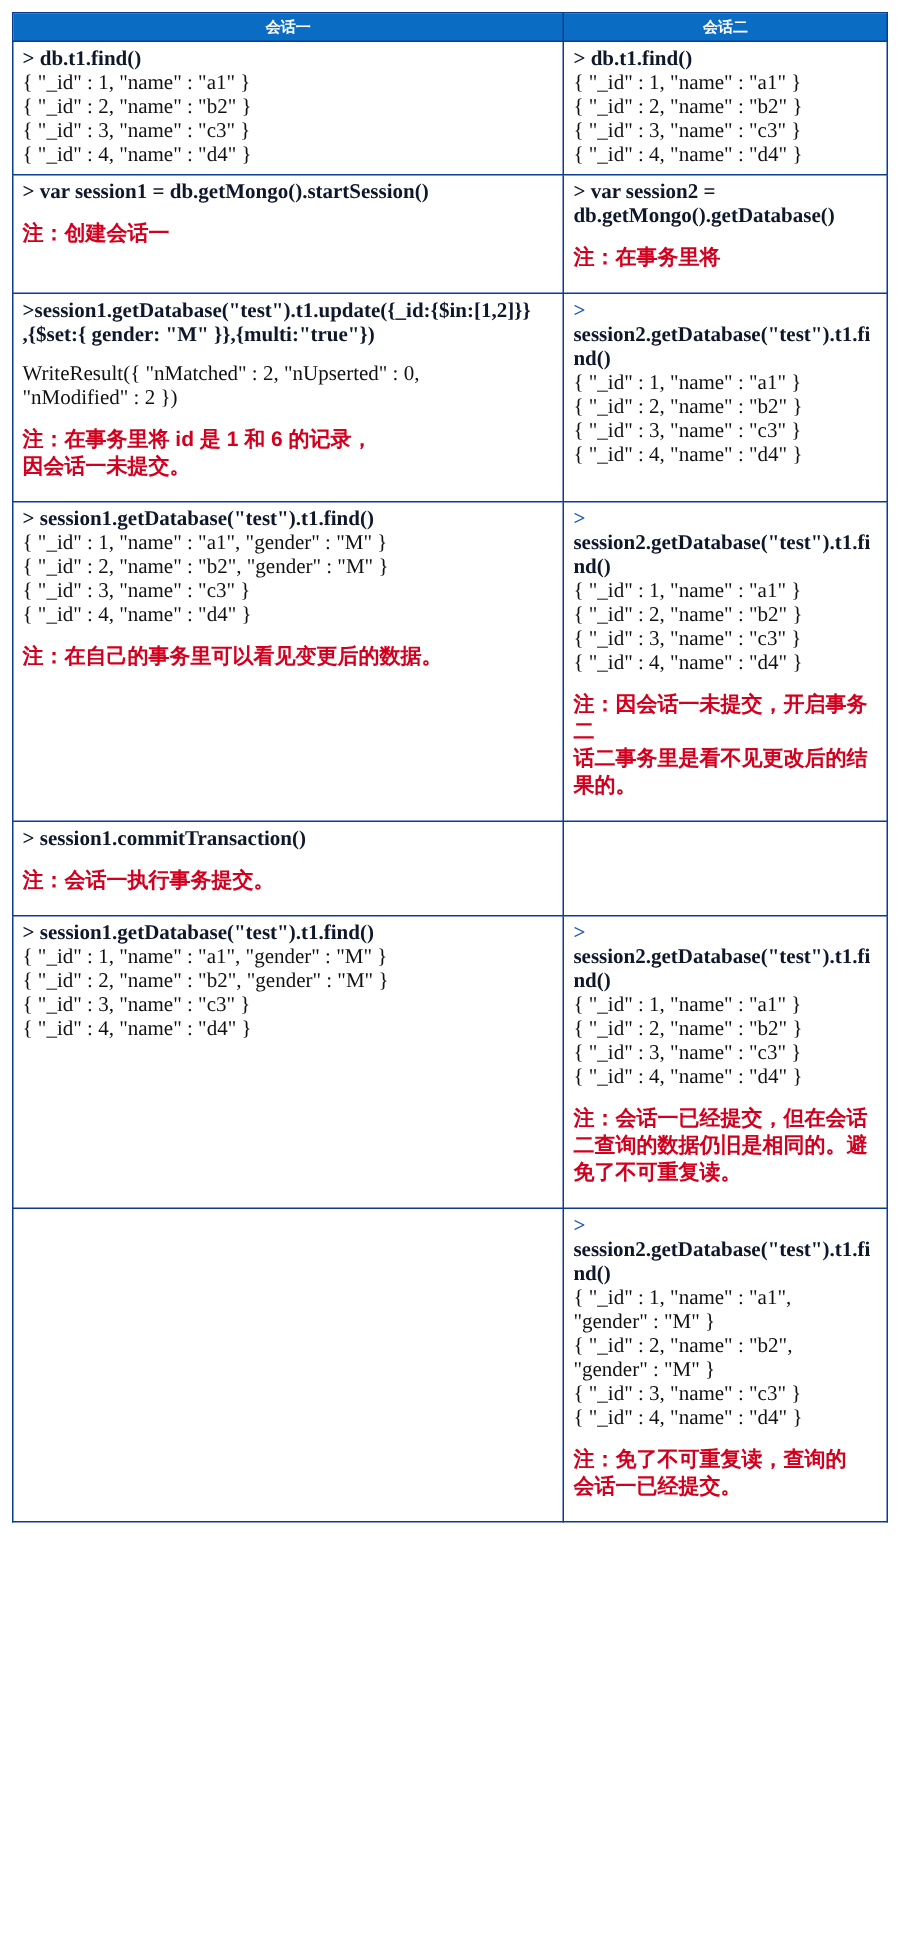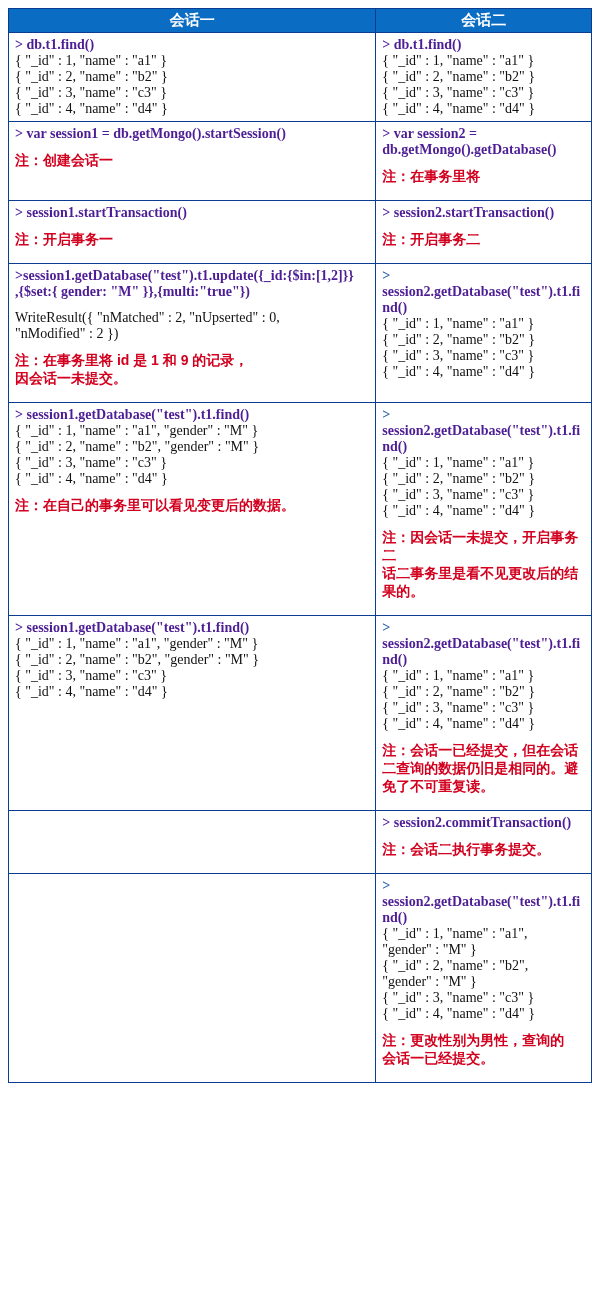--- a/index.html
+++ b/index.html
@@ -21,27 +21,27 @@
     vertical-align: top;
     padding: 4px 6px;
     word-wrap: break-word;
   }
   th {
     background: #0b6cc4;
     color: #fff;
     text-align: center;
     font-weight: bold;
     padding: 2px;
-    font-size: 15px;
+    font-size: 10px;
     font-family: "Microsoft YaHei", "SimHei", sans-serif;
   }
   col.left { width: 63%; }
   col.right { width: 37%; }
   .cmd {
-    color: #4c1d95;
+    color: #0f172a;
     font-weight: bold;
     font-family: "Times New Roman", serif;
   }
   .prompt {
     color: #2a5fa8;
     font-weight: bold;
   }
   .note {
     color: #d2001e;
     font-weight: bold;
@@ -96,44 +96,30 @@
       </td>
       <td>
         <span class="cmd">&gt; var session2 =</span><br>
         <span class="cmd">db.getMongo().getDatabase()</span>
         <span class="sp"></span>
         <span class="note">注：在事务里将</span>
         <span class="sp"></span>
       </td>
     </tr>
 
-    <tr>
-      <td>
-        <span class="cmd">&gt; session1.startTransaction()</span>
-        <span class="sp"></span>
-        <span class="note">注：开启事务一</span>
-        <span class="sp"></span>
-      </td>
-      <td>
-        <span class="cmd">&gt; session2.startTransaction()</span>
-        <span class="sp"></span>
-        <span class="note">注：开启事务二</span>
-        <span class="sp"></span>
-      </td>
-    </tr>
 
     <tr>
       <td>
         <span class="cmd">&gt;session1.getDatabase("test").t1.update({_id:{$in:[1,2]}}</span><br>
         <span class="cmd">,{$set:{ gender: "M" }},{multi:"true"})</span>
         <span class="sp"></span>
         <span class="plain">WriteResult({ "nMatched" : 2, "nUpserted" : 0,</span><br>
         <span class="plain">   "nModified" : 2 })</span>
         <span class="sp"></span>
-        <span class="note">注：在事务里将 id 是 1 和 9 的记录，</span><br>
+        <span class="note">注：在事务里将 id 是 1 和 6 的记录，</span><br>
         <span class="note">因会话一未提交。</span>
         <span class="sp"></span>
       </td>
       <td>
         <span class="prompt">&gt;</span><br>
         <span class="cmd">session2.getDatabase("test").t1.fi</span><br>
         <span class="cmd">nd()</span><br>
         <span class="plain">{ "_id" : 1, "name" : "a1" }</span><br>
         <span class="plain">{ "_id" : 2, "name" : "b2" }</span><br>
         <span class="plain">{ "_id" : 3, "name" : "c3" }</span><br>
@@ -161,20 +147,29 @@
         <span class="plain">{ "_id" : 3, "name" : "c3" }</span><br>
         <span class="plain">{ "_id" : 4, "name" : "d4" }</span>
         <span class="sp"></span>
         <span class="note">注：因会话一未提交，开启事务二</span><br>
         <span class="note">话二事务里是看不见更改后的结</span><br>
         <span class="note">果的。</span>
         <span class="sp"></span>
       </td>
     </tr>
 
+    <tr>
+      <td>
+        <span class="cmd">&gt; session1.commitTransaction()</span>
+        <span class="sp"></span>
+        <span class="note">注：会话一执行事务提交。</span>
+        <span class="sp"></span>
+      </td>
+      <td></td>
+    </tr>
 
     <tr>
       <td>
         <span class="cmd">&gt; session1.getDatabase("test").t1.find()</span><br>
         <span class="plain">{ "_id" : 1, "name" : "a1", "gender" : "M" }</span><br>
         <span class="plain">{ "_id" : 2, "name" : "b2", "gender" : "M" }</span><br>
         <span class="plain">{ "_id" : 3, "name" : "c3" }</span><br>
         <span class="plain">{ "_id" : 4, "name" : "d4" }</span>
       </td>
       <td>
@@ -186,42 +181,33 @@
         <span class="plain">{ "_id" : 3, "name" : "c3" }</span><br>
         <span class="plain">{ "_id" : 4, "name" : "d4" }</span>
         <span class="sp"></span>
         <span class="note">注：会话一已经提交，但在会话</span><br>
         <span class="note">二查询的数据仍旧是相同的。避</span><br>
         <span class="note">免了不可重复读。</span>
         <span class="sp"></span>
       </td>
     </tr>
 
-    <tr>
-      <td></td>
-      <td>
-        <span class="cmd">&gt; session2.commitTransaction()</span>
-        <span class="sp"></span>
-        <span class="note">注：会话二执行事务提交。</span>
-        <span class="sp"></span>
-      </td>
-    </tr>
 
     <tr>
       <td></td>
       <td>
         <span class="prompt">&gt;</span><br>
         <span class="cmd">session2.getDatabase("test").t1.fi</span><br>
         <span class="cmd">nd()</span><br>
         <span class="plain">{ "_id" : 1, "name" : "a1",</span><br>
         <span class="plain">"gender" : "M" }</span><br>
         <span class="plain">{ "_id" : 2, "name" : "b2",</span><br>
         <span class="plain">"gender" : "M" }</span><br>
         <span class="plain">{ "_id" : 3, "name" : "c3" }</span><br>
         <span class="plain">{ "_id" : 4, "name" : "d4" }</span>
         <span class="sp"></span>
-        <span class="note">注：更改性别为男性，查询的</span><br>
+        <span class="note">注：免了不可重复读，查询的</span><br>
         <span class="note">会话一已经提交。</span>
         <span class="sp"></span>
       </td>
     </tr>
   </tbody>
 </table>
 
 </body></html>

